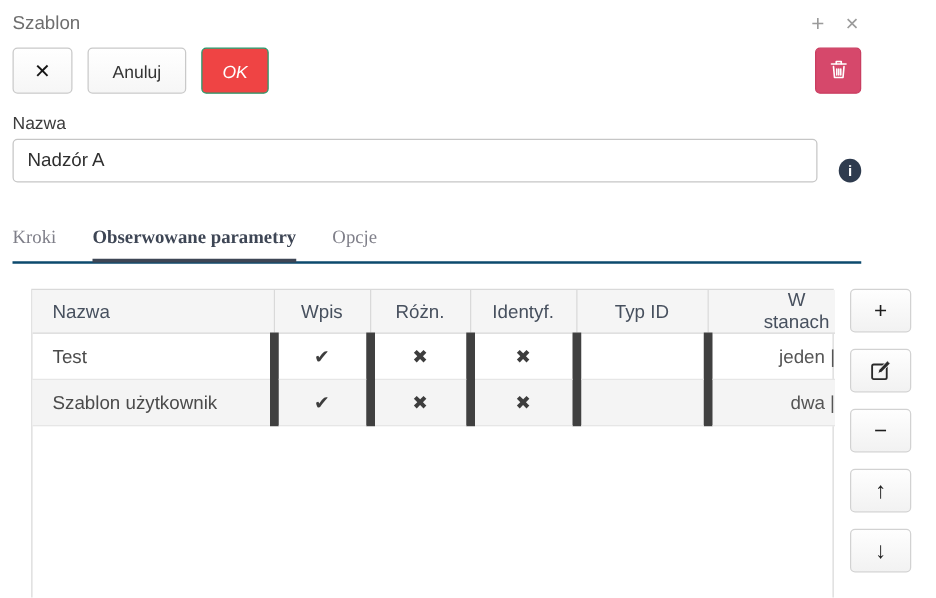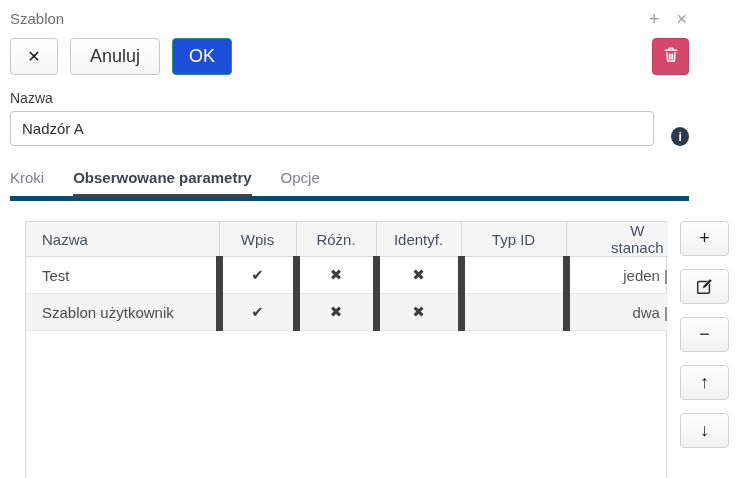--- a/index.html
+++ b/index.html
@@ -10,38 +10,38 @@
   
   .titlebar { display:flex; align-items:center; padding-top:9px; height:28px; }
   .title { font-size:15px; color:#6e6e6e; }
   .win-controls { margin-left:auto; display:flex; align-items:center; gap:17px; padding-right:2px; }
   .win-btn { color:#9b9b9b; font-size:18px; line-height:1; cursor:default; }
 
   
   .toolbar { margin-top:10px; display:flex; gap:12px; height:37px; }
   .btn { border:1px solid #c9c9c9; border-radius:4px;
     background:linear-gradient(#ffffff,#f6f6f6);
-    font-size:18px; color:#333; display:flex; align-items:center; justify-content:center;
+    font-size:14px; color:#333; display:flex; align-items:center; justify-content:center;
     font-family:inherit; cursor:pointer; }
   .btn-x { width:48px; font-size:16px; font-weight:700; color:#141414; }
   .btn-cancel { padding:0 19px; }
-  .btn-ok { background:#1d4ed8; border-color:#23996a; color:#fff; padding:0 16px; }
+  .btn-ok { background:#ef4444; border-color:#23996a; color:#fff; padding:0 16px;font-style:italic; }
   .btn-delete { margin-left:auto; width:37px; background:#d6486b; border-color:#c93d60; }
 
   
   .field-label { margin-top:15px; font-size:14px; color:#3c3c3c; }
   .input-row { margin-top:5px; display:flex; align-items:flex-end; }
   .text-input { width:682px; height:35px; border:1px solid #c6c6c6; border-radius:4px;
     padding:0 11px; font-size:15px; color:#2f2f2f; font-family:inherit; outline:none; }
   .info-icon { margin-left:17px; width:19px; height:19px; border-radius:50%;
     background:#2e3b4e; color:#fff; font-size:12px; font-weight:700;
     display:flex; align-items:center; justify-content:center; cursor:pointer; }
 
   
-  .tabs { margin-top:23px; display:flex; gap:29px; border-bottom:5px solid #0c4a6e; }
+  .tabs { margin-top:36px; display:flex; gap:29px; border-bottom:2px solid #0c4a6e;font-family:Liberation Serif, serif; }
   .tab { font-size:15px; color:#7f7f89; padding-bottom:10px; position:relative; cursor:pointer; }
   .tab.active { color:#3e4655; font-weight:600; }
   .tab.active::after { content:""; position:absolute; left:0; bottom:-1px; width:100%;
     height:3px; background:#3e4655; }
 
   
   .content { margin-top:20px; display:flex; align-items:flex-start; }
   .table-wrap { margin-left:15px; width:642px; height:262px;
     border:1px solid #d9d9d9; background:#fff; }
   table { width:100%; border-collapse:collapse; table-layout:fixed; }

